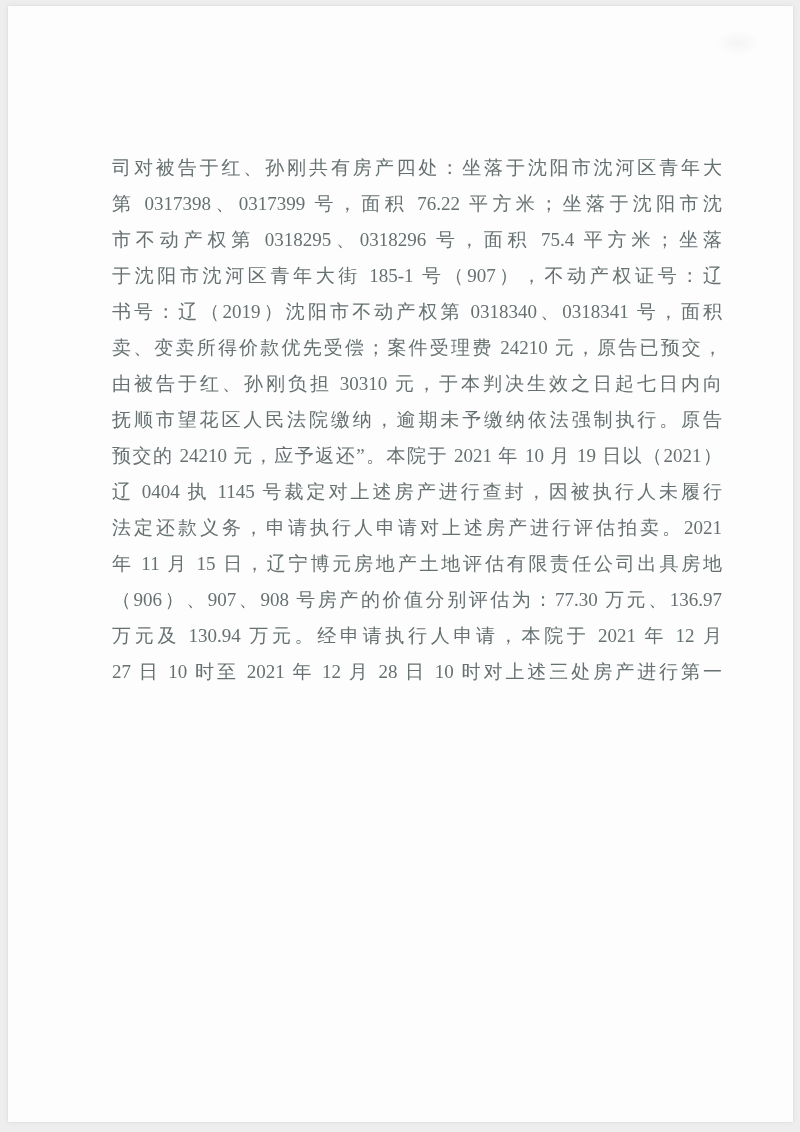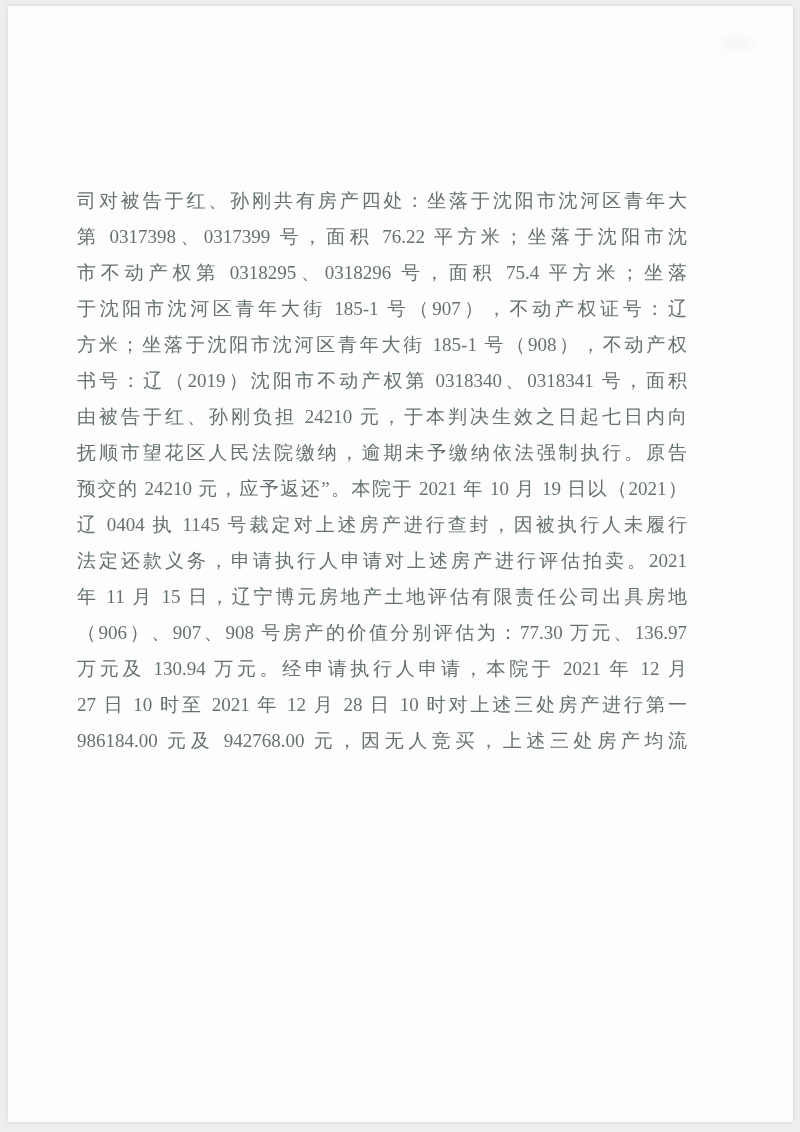--- a/index.html
+++ b/index.html
@@ -29,25 +29,24 @@
     position: absolute;
     right: 32px;
     top: 24px;
     width: 46px;
     height: 26px;
     background: radial-gradient(ellipse at center, rgba(0,0,0,0.035), rgba(0,0,0,0) 70%);
     pointer-events: none;
   }
   .text-block {
     position: absolute;
-    left: 69px;
+    left: 104px;
     top: 144px;
     width: 610px;
     color: var(--ink, #667070);
-    margin-top: 33px;
   }
   .line {
     height: 36px;
     line-height: 36px;
     font-size: 19px;
     white-space: normal;
     text-align: justify;
     text-align-last: justify;
     -moz-text-align-last: justify;
     text-justify: inter-character;
@@ -58,27 +57,26 @@
 <body>
 
 <div class="viewport">
   <div class="paper">
     <div class="scan-smudge"></div>
     <div class="text-block">
       <div class="line">司对被告于红、孙刚共有房产四处：坐落于沈阳市沈河区青年大</div>
       <div class="line">第 0317398、0317399 号，面积 76.22 平方米；坐落于沈阳市沈</div>
       <div class="line">市不动产权第 0318295、0318296 号，面积 75.4 平方米；坐落</div>
       <div class="line">于沈阳市沈河区青年大街 185-1 号（907），不动产权证号：辽</div>
-      <div class="line">方米；坐落于沈阳市沈河区青年大街 185-1 号（908），不动产权</div>
       <div class="line">书号：辽（2019）沈阳市不动产权第 0318340、0318341 号，面积</div>
-      <div class="line">由被告于红、孙刚负担 24210 元，于本判决生效之日起七日内向</div>
+      <div class="line">卖、变卖所得价款优先受偿；案件受理费 24210 元，原告已预交，</div>
+      <div class="line">由被告于红、孙刚负担 30310 元，于本判决生效之日起七日内向</div>
       <div class="line">抚顺市望花区人民法院缴纳，逾期未予缴纳依法强制执行。原告</div>
       <div class="line">预交的 24210 元，应予返还”。本院于 2021 年 10 月 19 日以（2021）</div>
       <div class="line">辽 0404 执 1145 号裁定对上述房产进行查封，因被执行人未履行</div>
       <div class="line">法定还款义务，申请执行人申请对上述房产进行评估拍卖。2021</div>
       <div class="line">年 11 月 15 日，辽宁博元房地产土地评估有限责任公司出具房地</div>
       <div class="line">（906）、907、908 号房产的价值分别评估为：77.30 万元、136.97</div>
       <div class="line">万元及 130.94 万元。经申请执行人申请，本院于 2021 年 12 月</div>
       <div class="line">27 日 10 时至 2021 年 12 月 28 日 10 时对上述三处房产进行第一</div>
-      <div class="line">986184.00 元及 942768.00 元，因无人竞买，上述三处房产均流</div>
     </div>
   </div>
 </div>
 
 </body></html>

